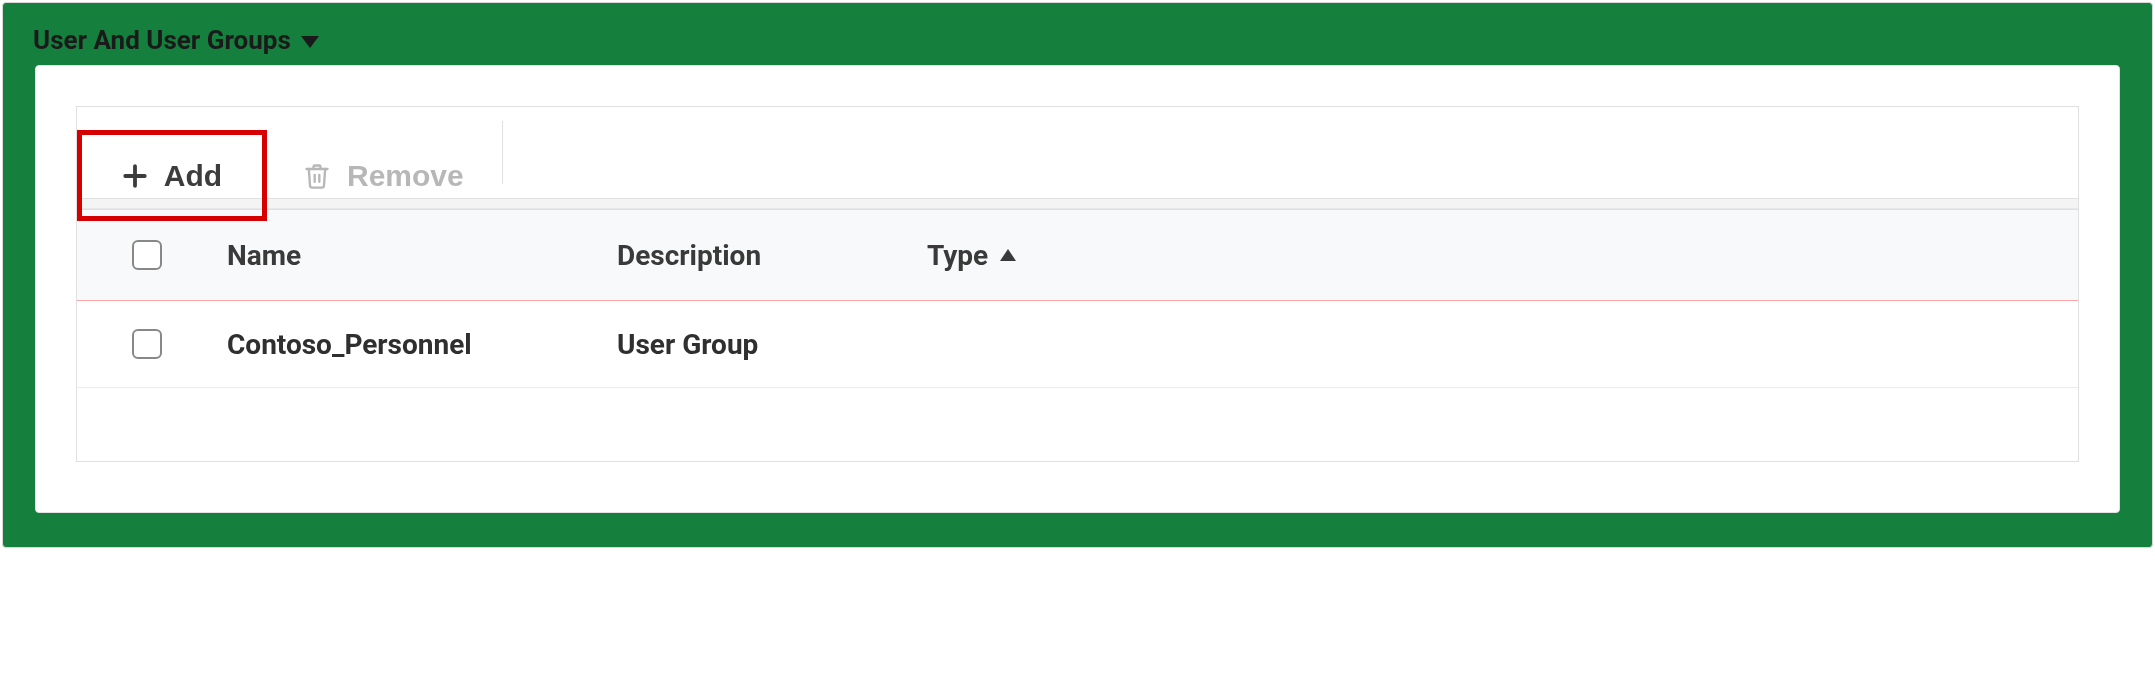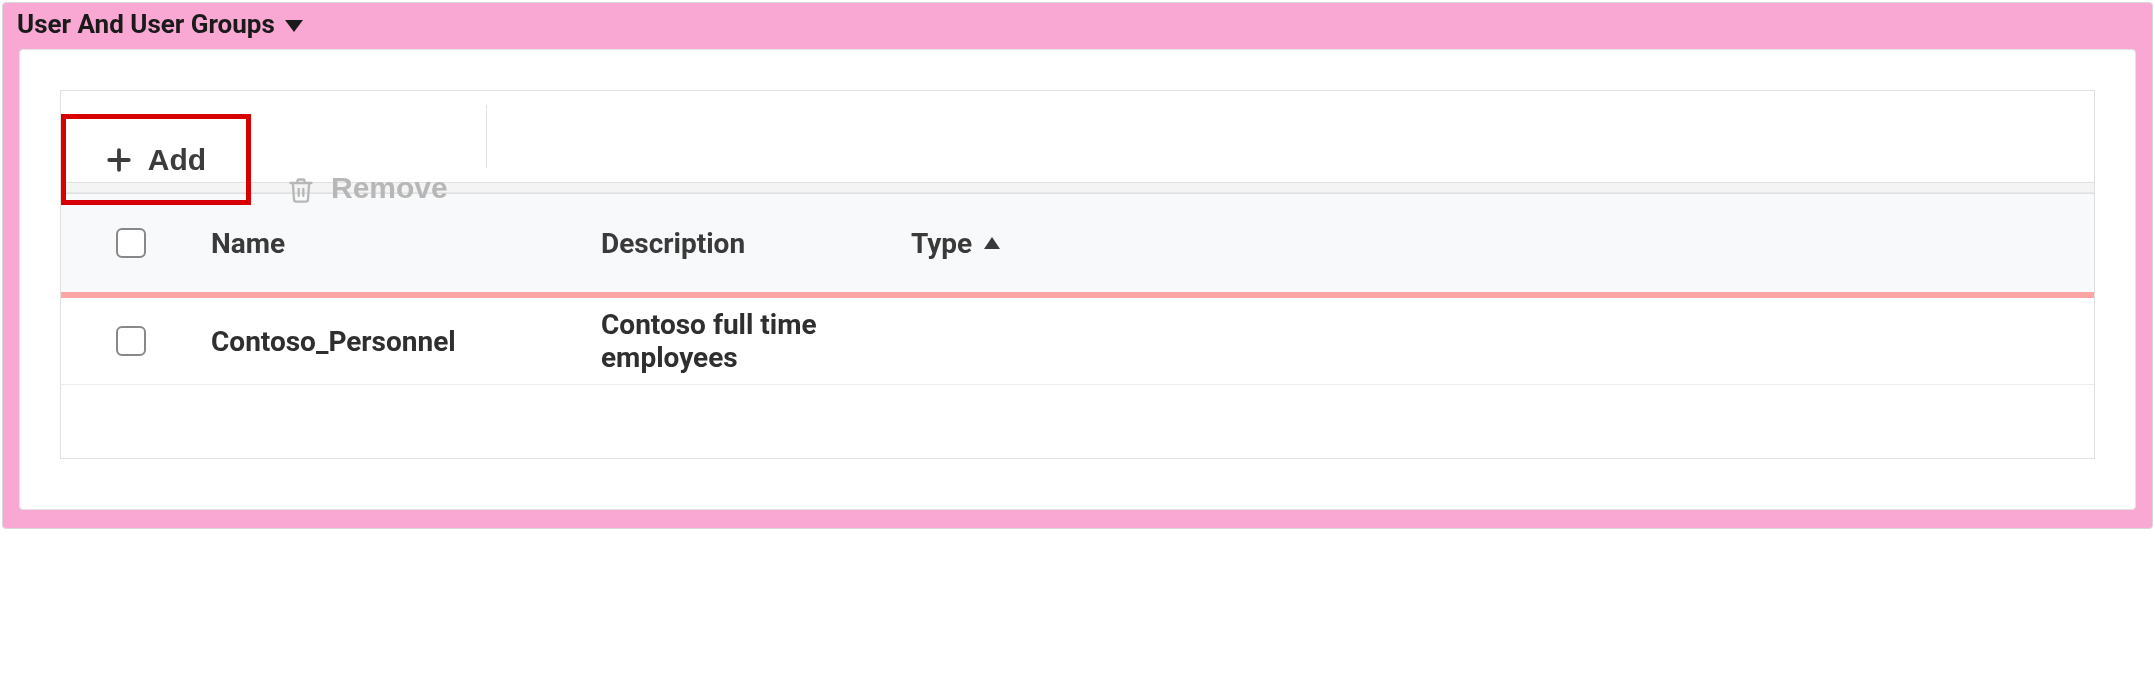--- a/index.html
+++ b/index.html
@@ -4,22 +4,22 @@
   <style>
     * { box-sizing: border-box; margin: 0; padding: 0; }
     body {
       font-family: -apple-system, BlinkMacSystemFont, "Segoe UI", Roboto, Arial, sans-serif;
       background: #ffffff;
       padding: 2px;
     }
     .outer-container {
       border: 1px solid #d8d8d8;
       border-radius: 4px;
-      background: #f9a8d4;
-      padding: 0;
+      background: #15803d;
+      padding: 16px;
     }
     .section-header {
       display: flex;
       align-items: center;
       gap: 8px;
       padding: 6px 14px 4px 14px;
     }
     .section-title {
       font-size: 26px;
       font-weight: 700;
@@ -64,43 +64,42 @@
     .btn-add {
       border: 5px solid #d60000;
       color: #3c3c3c;
       min-width: 190px;
     }
     .btn-add .icon svg { stroke: #3c3c3c; }
     .btn-remove {
       color: #b7b7b7;
       cursor: default;
       min-width: 230px;
-      align-items: flex-end;
     }
     .btn-remove .icon svg { stroke: #b7b7b7; fill: none; }
     .toolbar-divider {
       width: 1px;
       background: #e0e0e0;
       height: 70%;
       align-self: center;
       margin: 0 2px;
     }
 
     .table {
       border: 1px solid #e0e0e0;
       border-top: 1px solid #e0e0e0;
     }
     .table-header {
       display: grid;
       grid-template-columns: 140px 400px 310px 1fr;
       align-items: center;
       background: #f8f9fa;
       border-top: 1px solid #e0e0e0;
-      border-bottom: 6px solid #fca5a5;
-      height: 105px;
+      border-bottom: 1px solid #fca5a5;
+      height: 92px;
       padding: 0;
     }
     .table-separator {
       height: 10px;
       background: #f4f4f4;
       border-bottom: 1px solid #e8e8e8;
     }
     .th {
       font-size: 28px;
       font-weight: 700;
@@ -207,21 +206,21 @@
               </svg>
           </span>
         </div>
       </div>
 
       <div class="table-row">
         <div class="checkbox-cell">
           <input type="checkbox" class="checkbox" style="">
         </div>
         <div class="td td-name">Contoso_Personnel</div>
-        <div class="td">Contoso full time employees</div>
+        <div class="td">User Group</div>
       </div>
 
       <div class="table-footer"></div>
     </div>
 
   </div>
 
 </div>
 
 </body></html>

